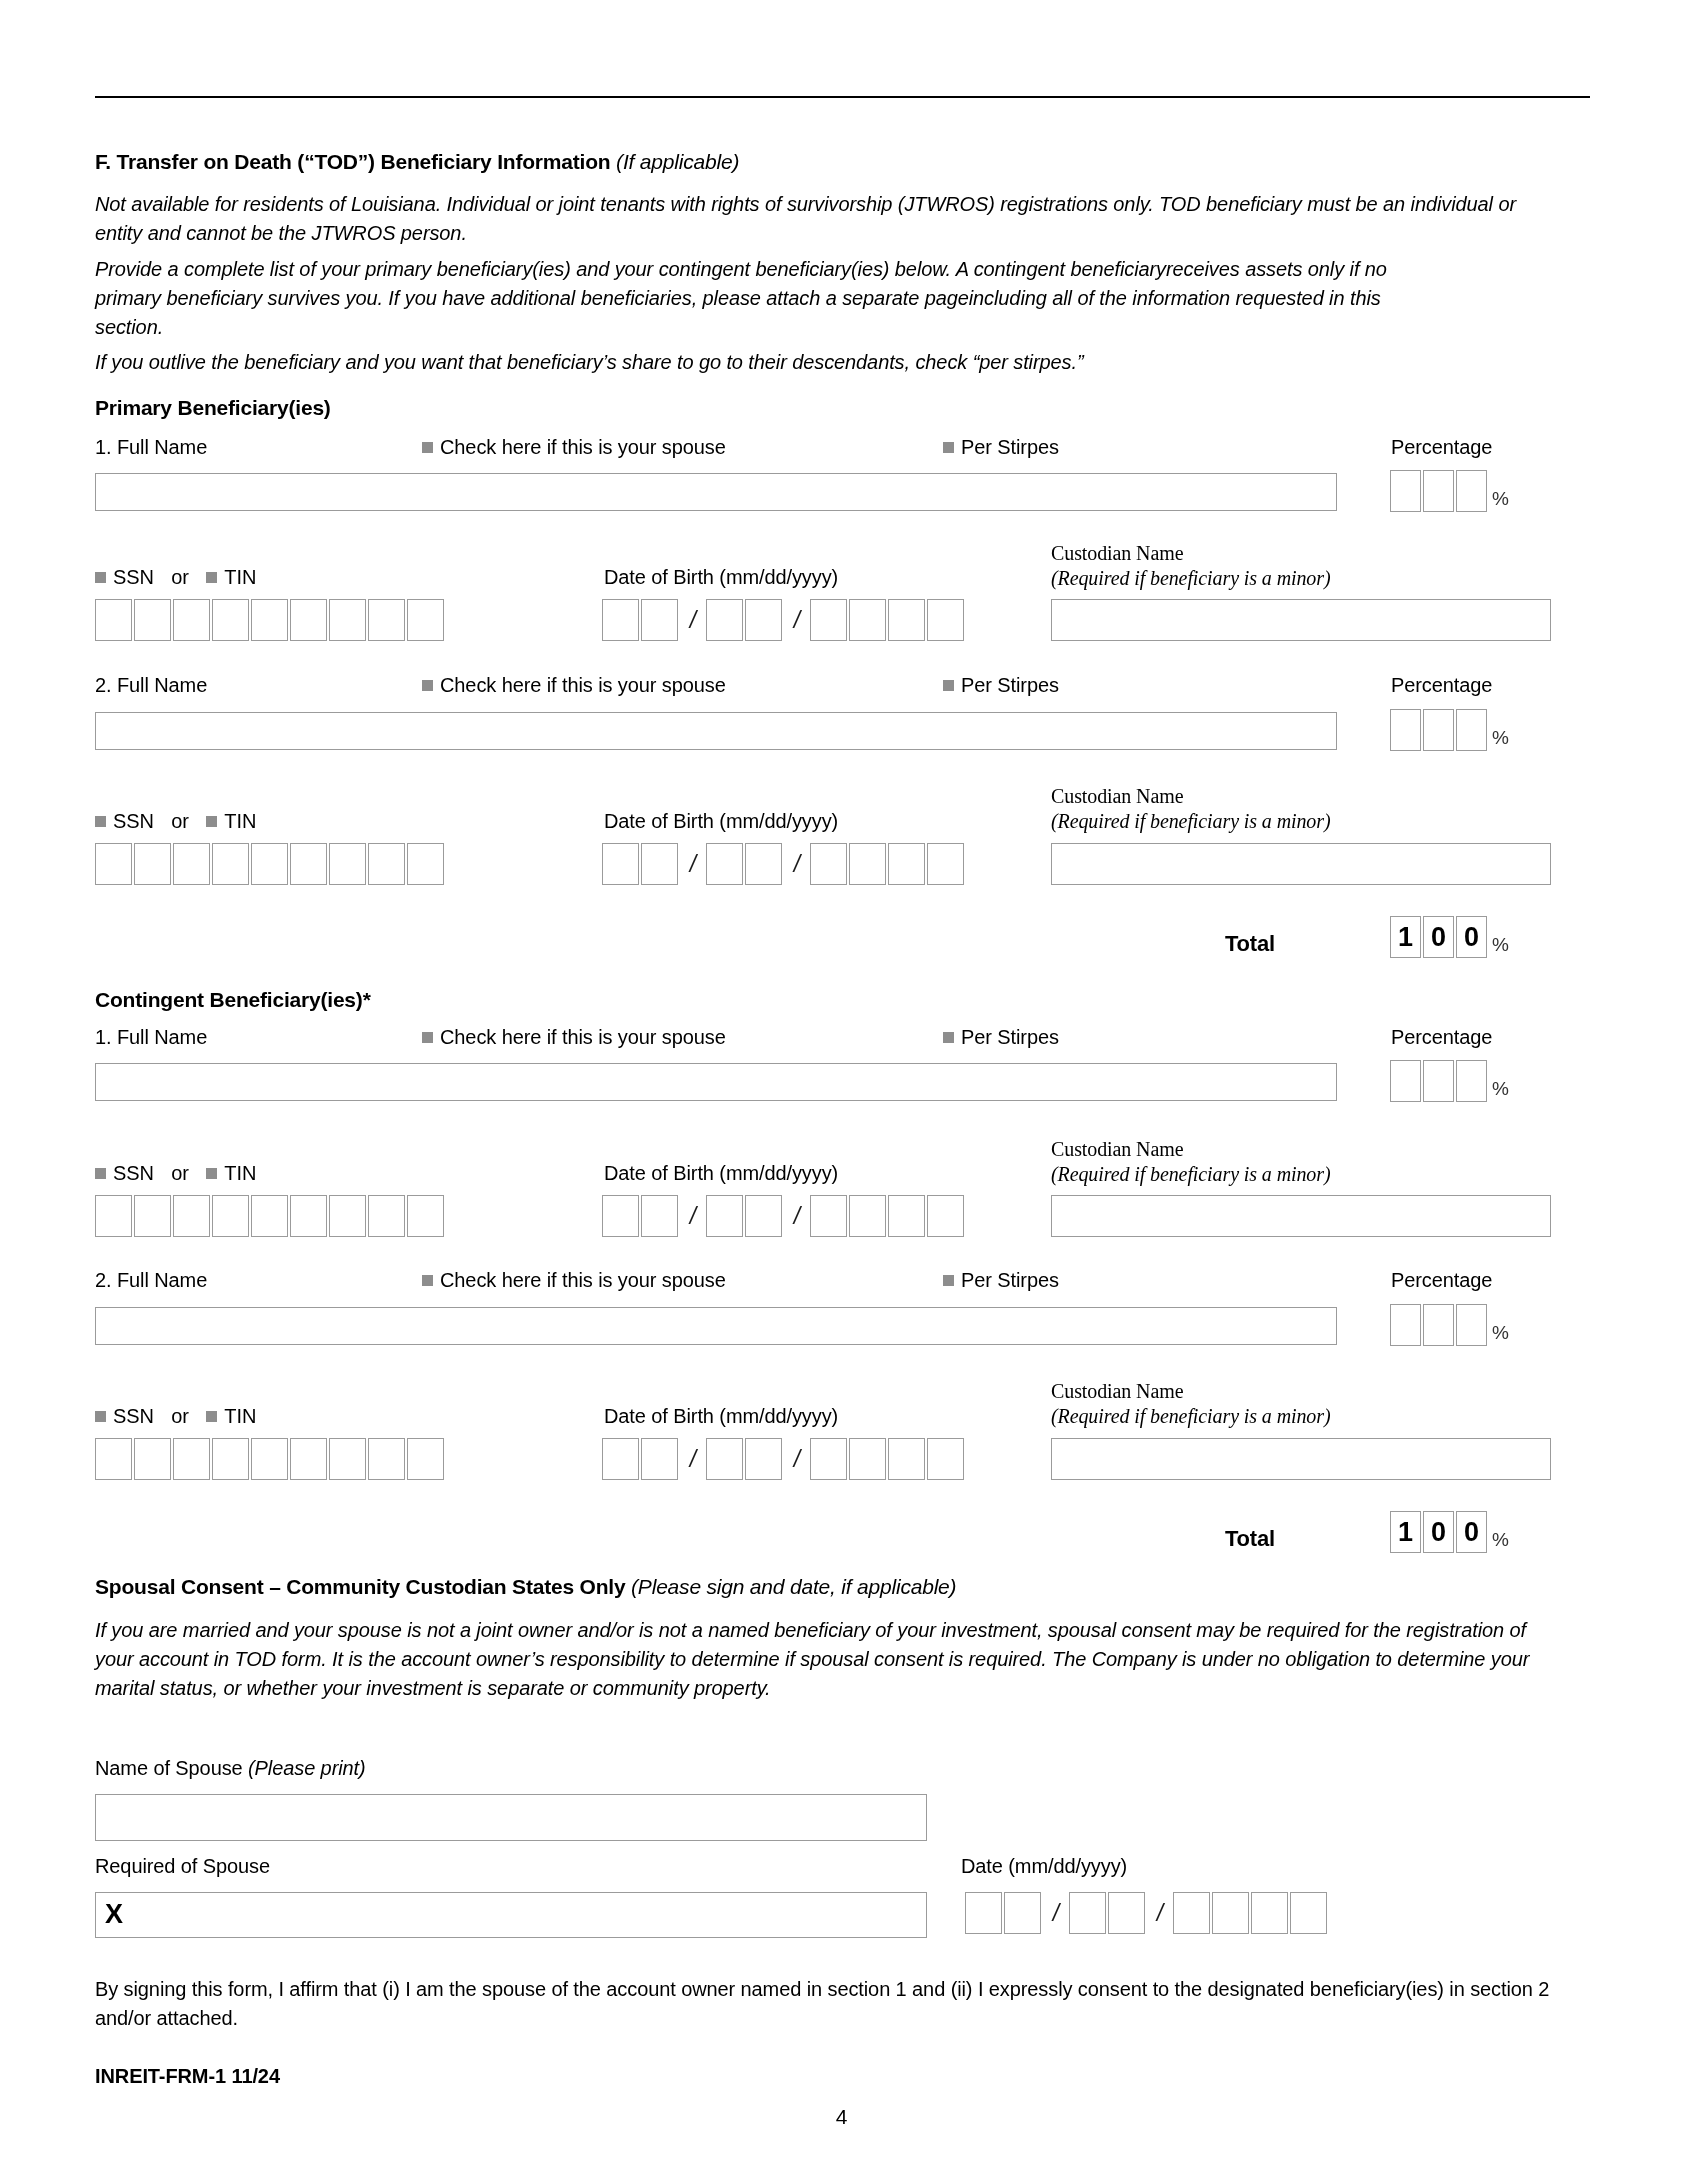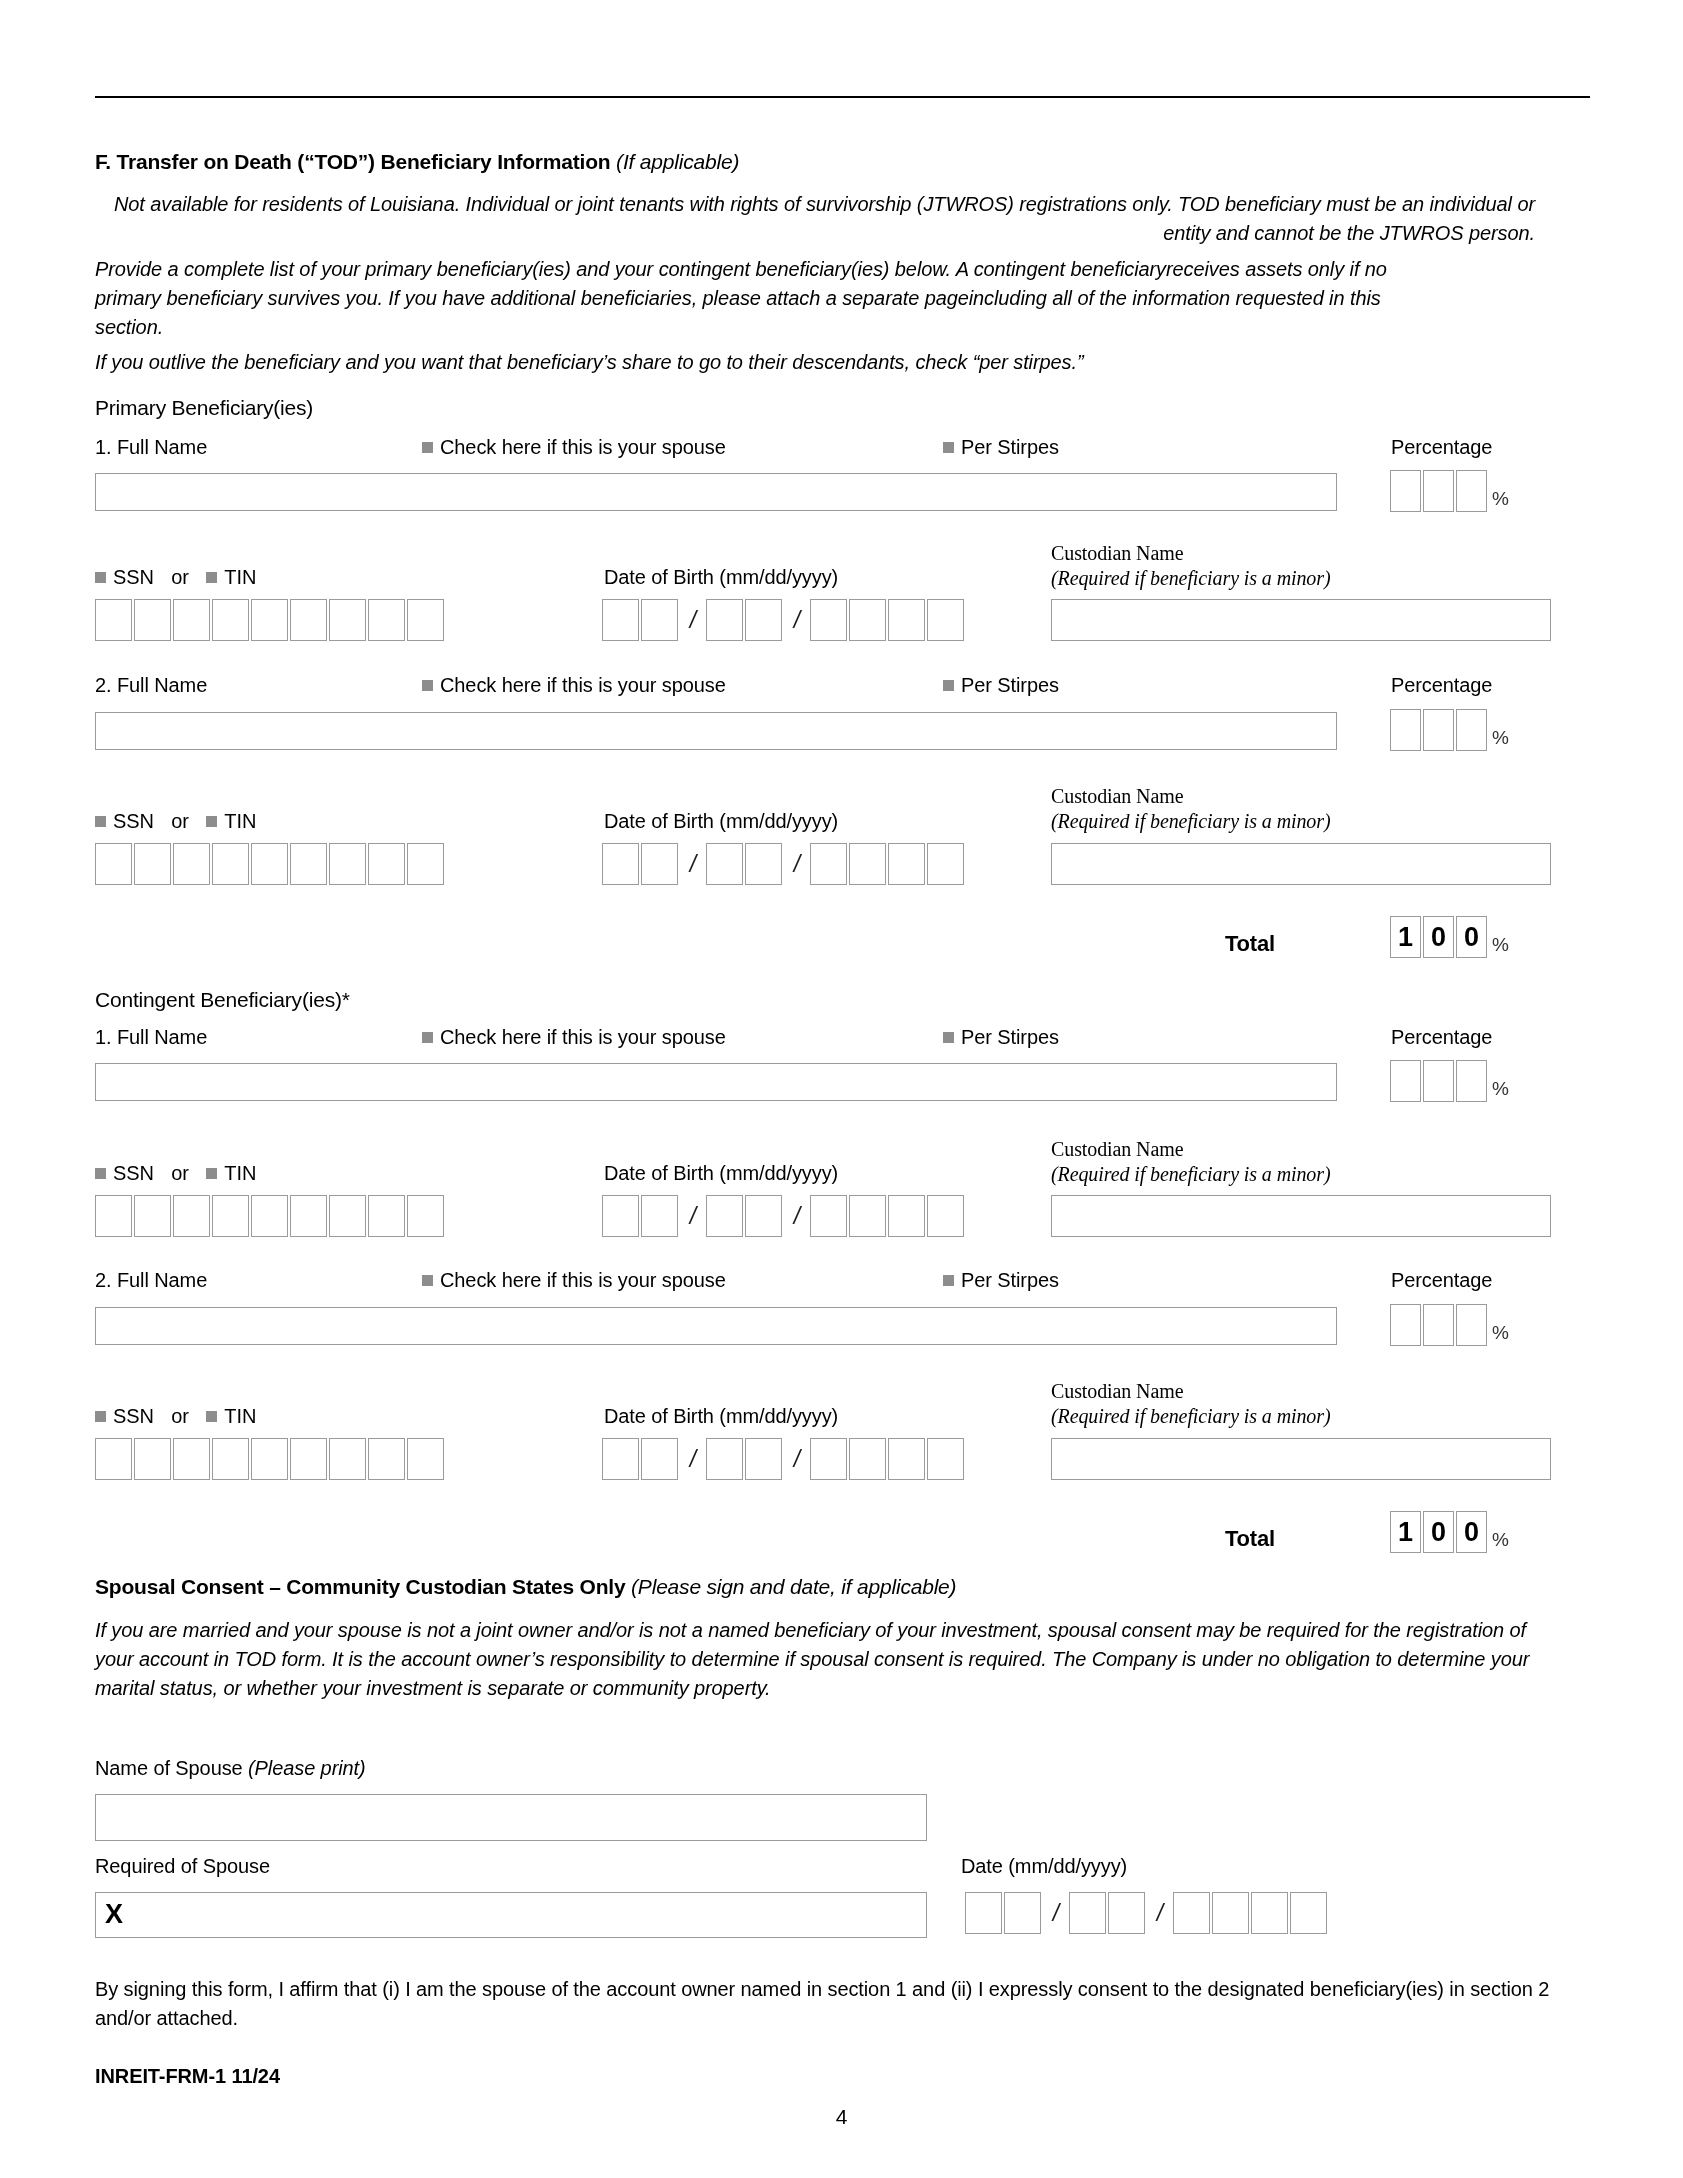--- a/index.html
+++ b/index.html
@@ -60,21 +60,21 @@
   }
   .para-plain {
     position: absolute;
     font-size: 20px;
     line-height: 29px;
     letter-spacing: -0.1px;
   }
   .sub-head {
     position: absolute;
     font-size: 21px;
-    font-weight: normal;
+    font-weight: bold;
     letter-spacing: -0.2px;
     white-space: nowrap;
   }
   .lbl {
     position: absolute;
     font-size: 20px;
     letter-spacing: -0.1px;
     white-space: nowrap;
   }
   .lbl .it { font-style: italic; }
@@ -172,21 +172,21 @@
 
 <div class="page">
 
   <div class="hdr-rule"></div>
 
   <div class="sec-title" style="left:95px; top:150px;">
     <span>F. Transfer on Death (“TOD”) Beneficiary Information</span>
     <span class="it">(If applicable)</span>
   </div>
 
-  <div class="para" style="left:95px; top:190px; width:1440px;text-align:right;">Not available for residents of Louisiana. Individual or joint tenants with rights of survivorship (JTWROS) registrations only. TOD beneficiary must be an individual or entity and cannot be the JTWROS person.</div>
+  <div class="para" style="left:95px; top:190px; width:1440px;">Not available for residents of Louisiana. Individual or joint tenants with rights of survivorship (JTWROS) registrations only. TOD beneficiary must be an individual or entity and cannot be the JTWROS person.</div>
   <div class="para" style="left:95px; top:255px; width:1312px;">Provide a complete list of your primary beneficiary(ies) and your contingent beneficiary(ies) below. A contingent beneficiaryreceives assets only if no primary beneficiary survives you. If you have additional beneficiaries, please attach a separate pageincluding all of the information requested in this section.</div>
   <div class="para" style="left:95px; top:348px; width:1440px;">If you outlive the beneficiary and you want that beneficiary’s share to go to their descendants, check “per stirpes.”</div>
 
   <div class="sub-head" style="left:95px; top:396px;">Primary Beneficiary(ies)</div>
 
   <div class="lbl" style="left:95px; top:436px;">1. Full Name</div>
   <div class="lbl" style="left:422px; top:436px;">
     <span class="cbx"></span><span>Check here if this is your spouse</span>
   </div>
   <div class="lbl" style="left:943px; top:436px;">

